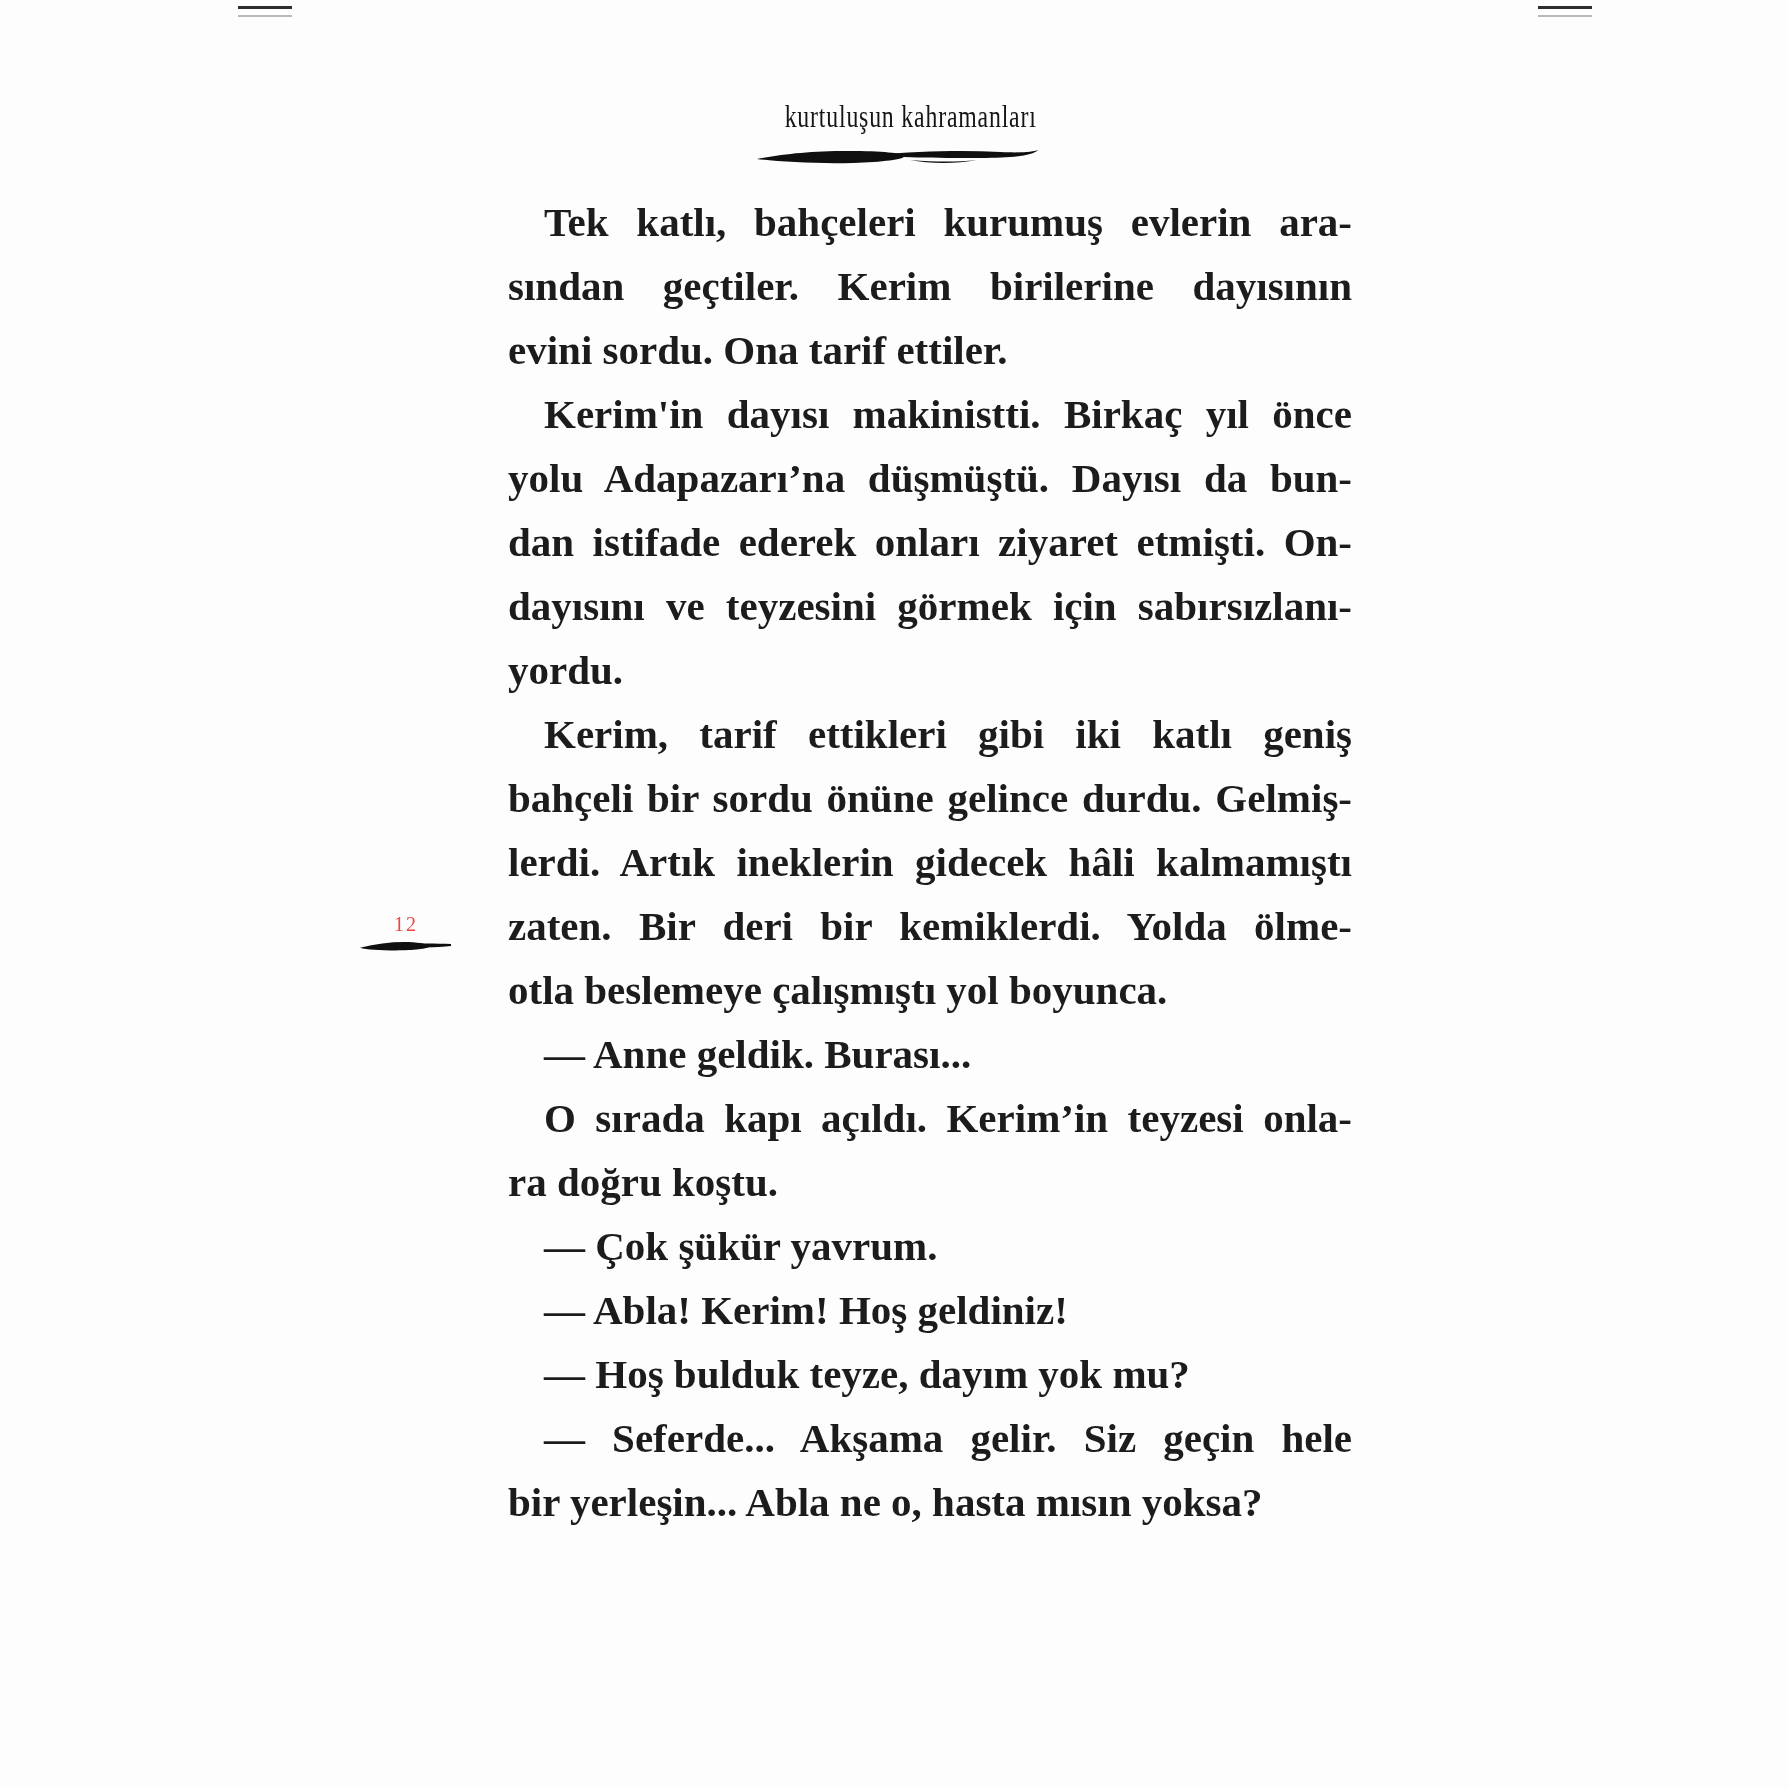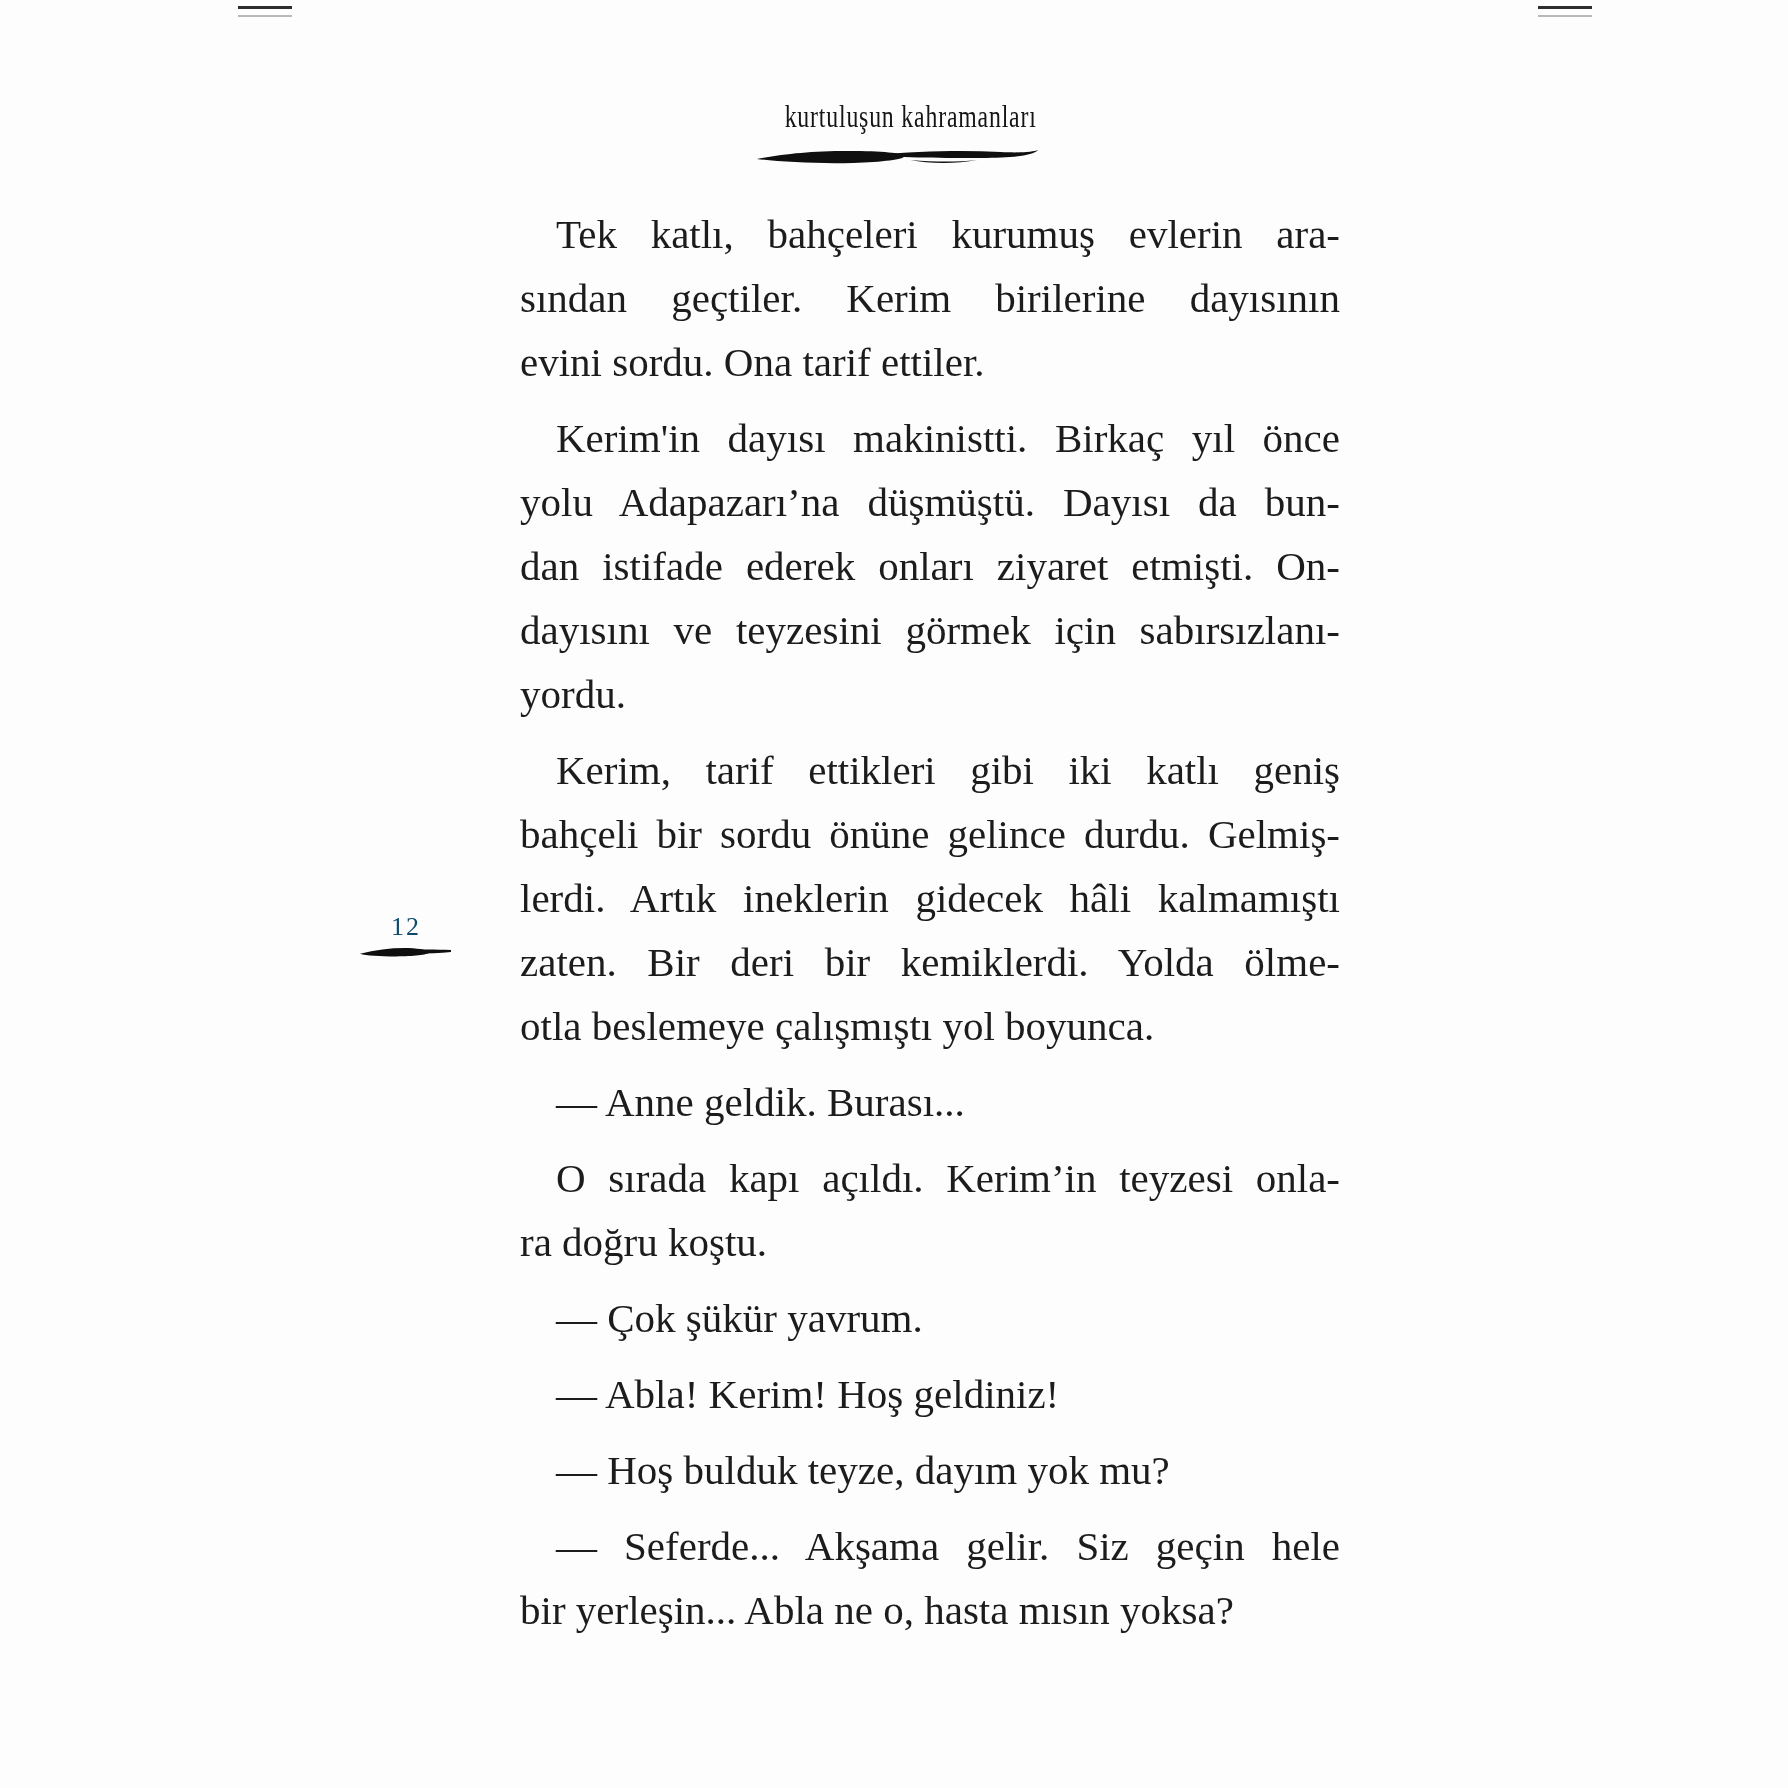--- a/index.html
+++ b/index.html
@@ -46,39 +46,39 @@
   }
 
   
   .pagenum-wrap {
     position: absolute;
     left: 356px; top: 914px;
     width: 100px;
     text-align: center;
   }
   .pagenum {
-    font-size: 26px;
+    font-size: 20px;
     letter-spacing: 2px;
-    color: #0c4a6e;
+    color: #ef4444;
     line-height: 1;
     display: block;
   }
   .pagenum-swash {
     display: block;
     margin: 2px auto 0 auto;
     width: 96px; height: 18px;
   }
 
   
   .text-column {
     position: absolute;
     left: 508px; top: 190px;
     width: 844px;
   }
-  .para { margin: 12px; }
+  .para { margin: 0; font-weight: bold; }
   .line {
     font-size: 41px;
     line-height: 64px;
     text-align: justify;
     text-align-last: justify;
     white-space: normal;
     color: #1c1c1c;
   }
   .line.first { text-indent: 36px; }
   .line.last  { text-align-last: left; }

